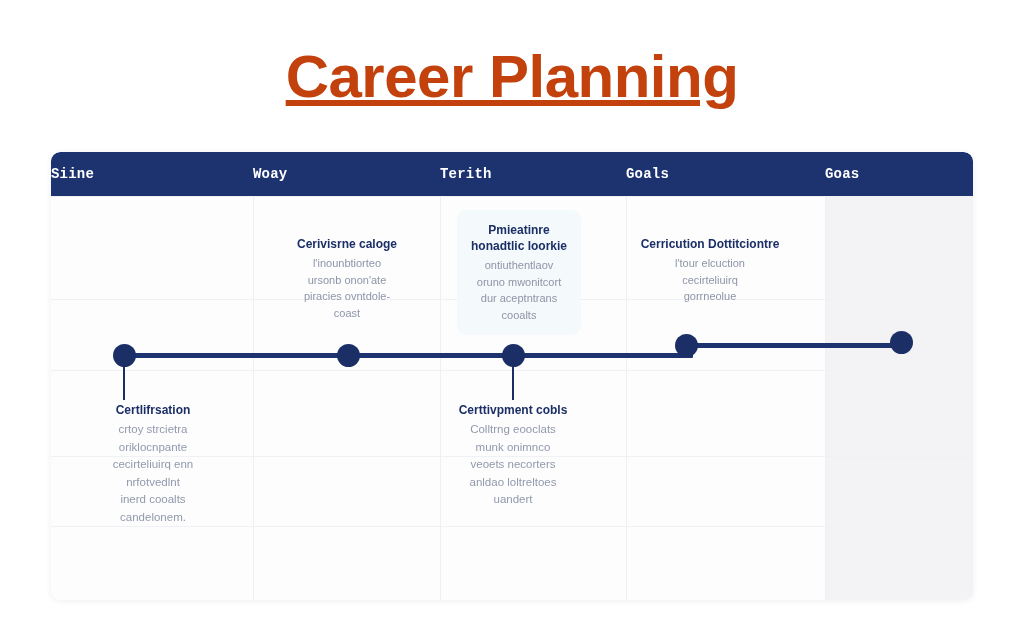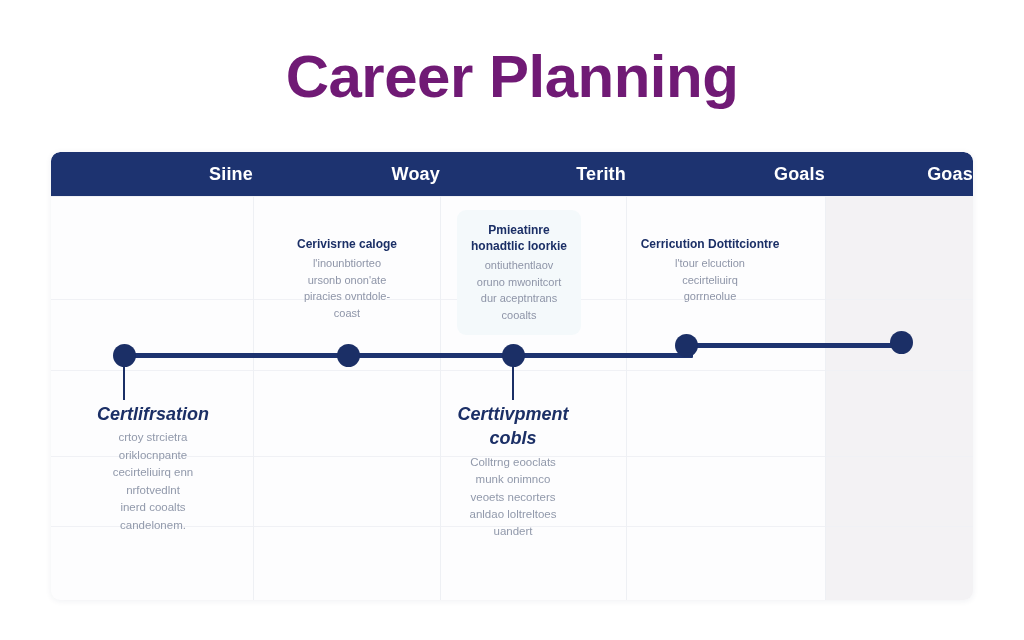--- a/index.html
+++ b/index.html
@@ -17,22 +17,23 @@
 
   #page-title {
     position: absolute;
     left: 0;
     top: 44px;
     width: 1024px;
     text-align: center;
     font-size: 60px;
     font-weight: bold;
     letter-spacing: -0.5px;
-    color: #701a75;
+    color: #c2410c;
     line-height: 1.1;
+    text-decoration: underline;
   }
 
   
   #table-card {
     position: absolute;
     left: 51px;
     top: 152px;
     width: 922px;
     height: 448px;
     border-radius: 9px;
@@ -74,25 +75,26 @@
     width: 100%;
     height: 44px;
     background: #1d3370;
     border-radius: 9px 9px 0 0;
   }
   .header-cell {
     position: absolute;
     top: 0;
     height: 44px;
     line-height: 44px;
-    text-align: right;
+    text-align: left;
     color: #ffffff;
-    font-size: 18px;
+    font-size: 14px;
     font-weight: bold;
     letter-spacing: 0.2px;
+    font-family: Liberation Mono, monospace;
   }
 
   
   .note-card {
     position: absolute;
     box-sizing: border-box;
     border-radius: 9px;
     padding: 12px 10px 12px 10px;
     text-align: center;
   }
@@ -131,25 +133,24 @@
     background: #1b2f66;
   }
 
   
   .lower-block {
     position: absolute;
     text-align: center;
   }
   .lower-title {
     color: #1b2f66;
-    font-size: 18px;
+    font-size: 12px;
     font-weight: bold;
     line-height: 1.35;
     margin-bottom: 3px;
-    font-style: italic;
   }
   .lower-body {
     color: #9199ab;
     font-size: 11.5px;
     line-height: 1.52;
   }
   .lower-body div { white-space: nowrap; }
 </style>
 </head>
 <body>

